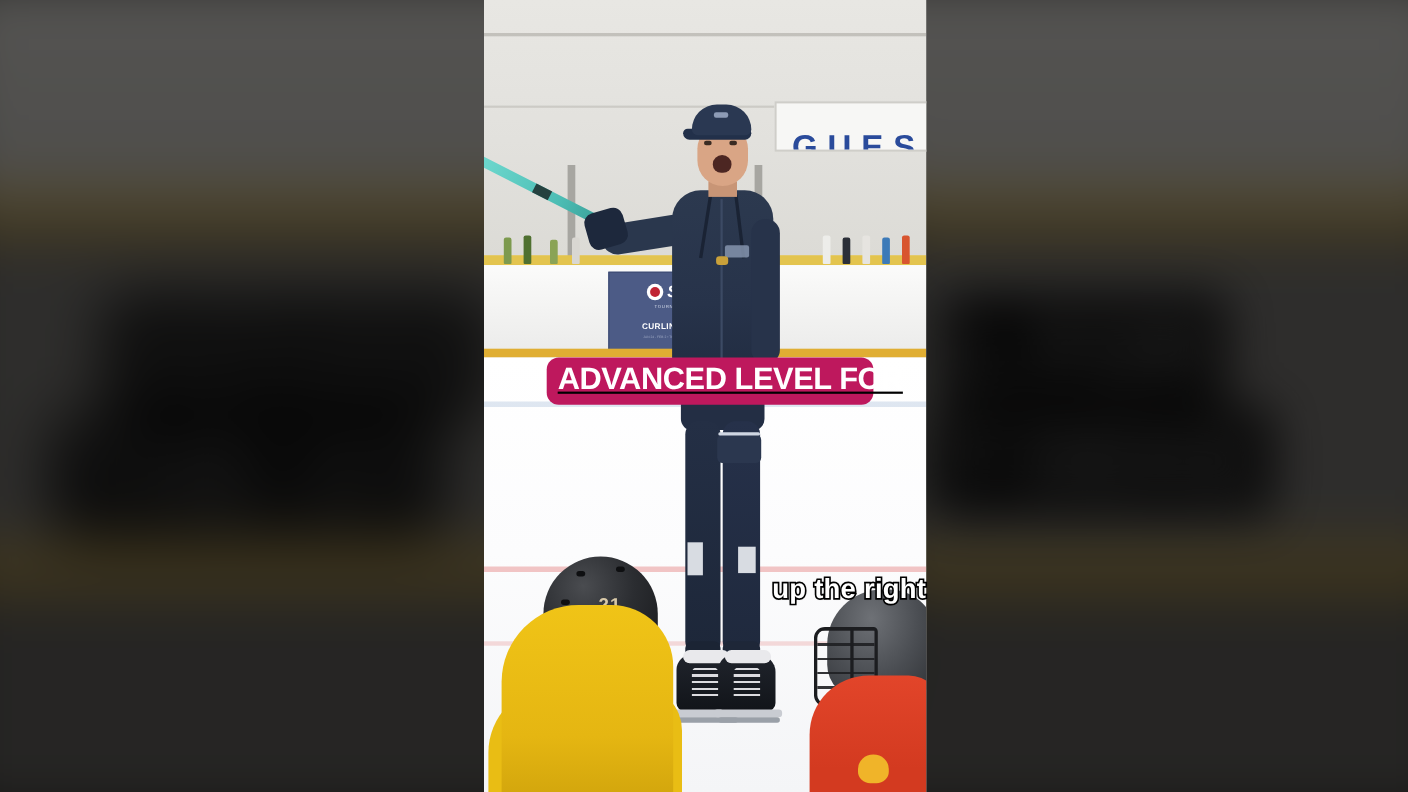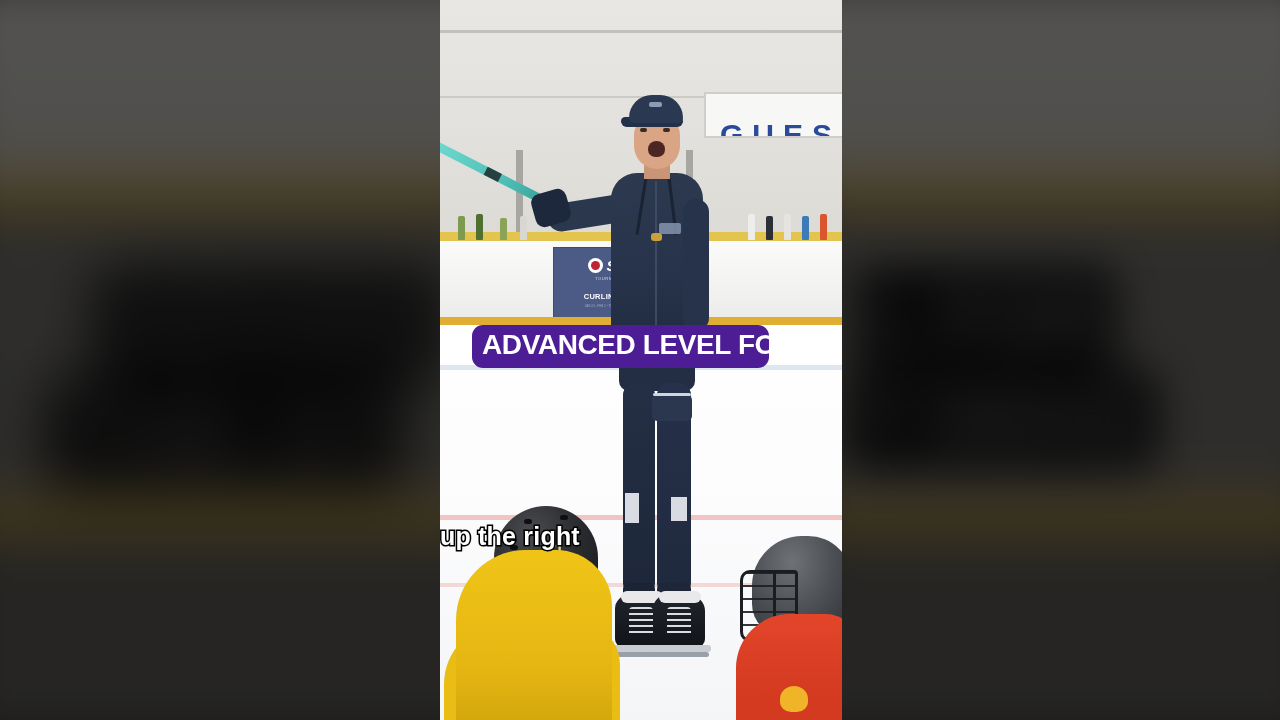--- a/index.html
+++ b/index.html
@@ -237,43 +237,44 @@
     position:absolute; right:44px; bottom:78px; width:58px; height:72px;
     border:3px solid #1c1d20; border-radius:10px 4px 24px 10px;
     background:repeating-linear-gradient(0deg,rgba(30,31,34,.9) 0 2px,transparent 2px 13px);
   }
   .cage-v { position:absolute; right:66px; bottom:80px; width:3px; height:68px; background:#1c1d20; }
   .chin-pad { position:absolute; right:34px; bottom:72px; width:22px; height:18px; background:#d8c3ab; border-radius:6px; }
 
   
   #caption-box {
     position:absolute;
-    left:472px; top:325px;
+    left:497px; top:325px;
     width:297px;
-    background:#4c1d95;
+    background:#be185d;
     border-radius:11px;
     padding:4px 10px 7px 10px;
     z-index:30;
+    text-decoration:underline;
   }
   #caption-box .cap-line {
     color:#fff;
     font-size:28px;
     font-weight:bold;
     line-height:1.16;
     letter-spacing:-0.4px;
     white-space:nowrap;
     text-align:left;
   }
 
   
   #subtitle {
     position:absolute;
     left:440px; top:522px;
     width:402px;
-    text-align:left;
+    text-align:right;
     z-index:30;
     color:#fff;
     font-size:25px;
     font-weight:bold;
     letter-spacing:.2px;
     -webkit-text-stroke:3px #000;
     paint-order:stroke fill;
     text-shadow:0 0 2px #000;
   }
 </style>

